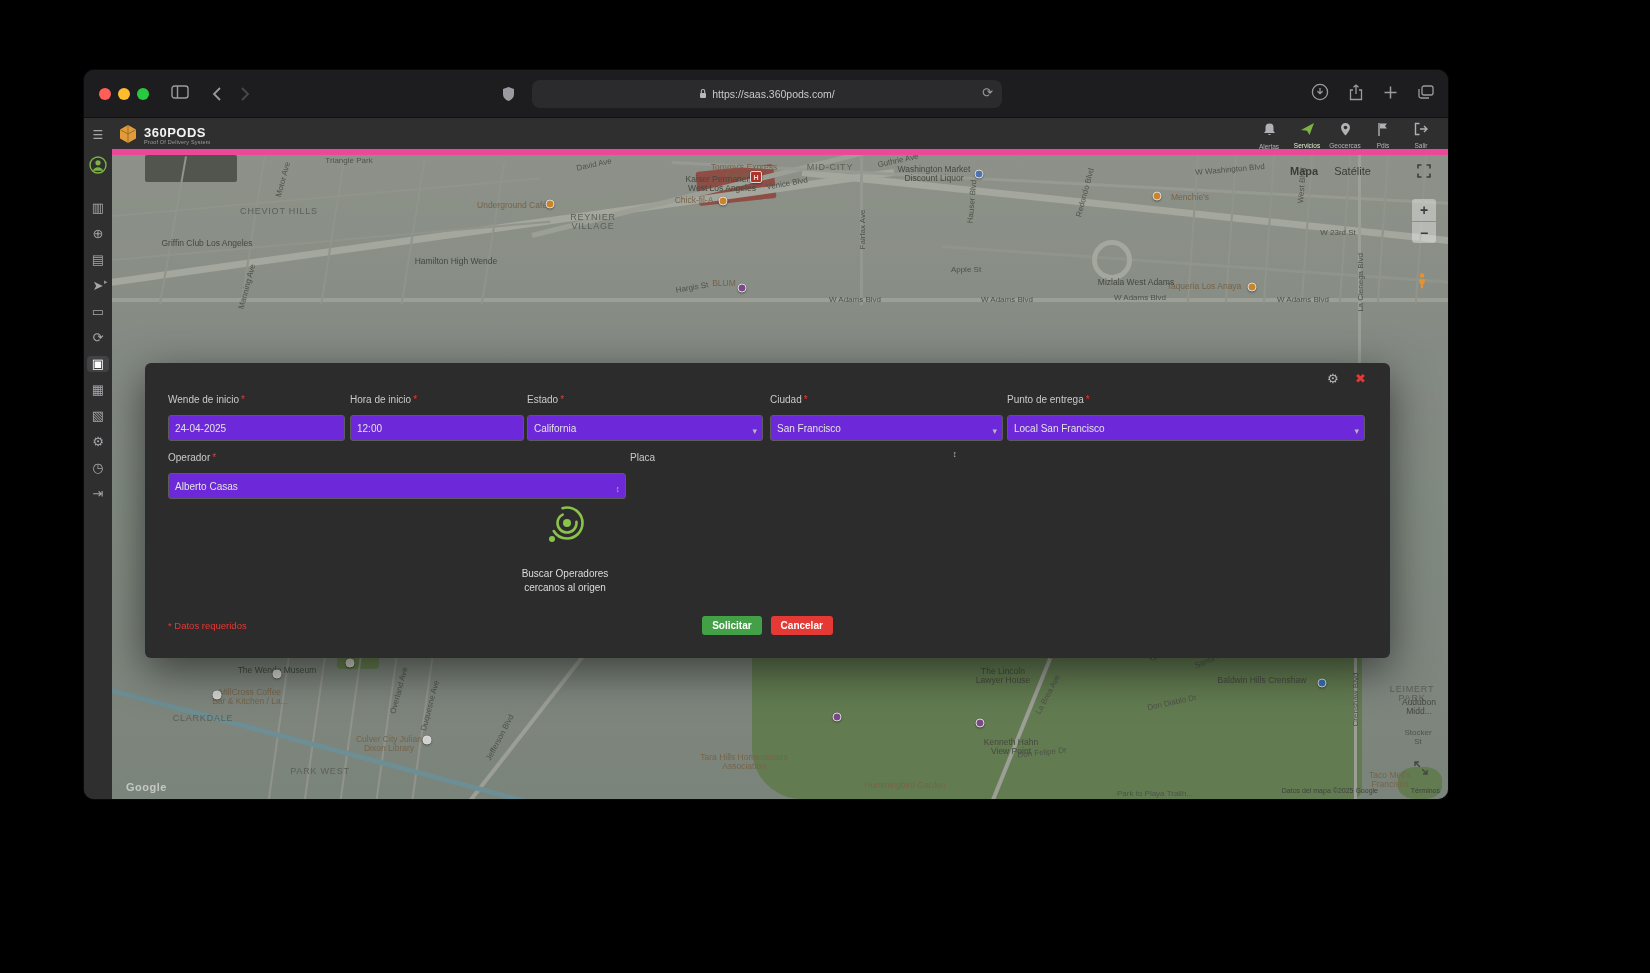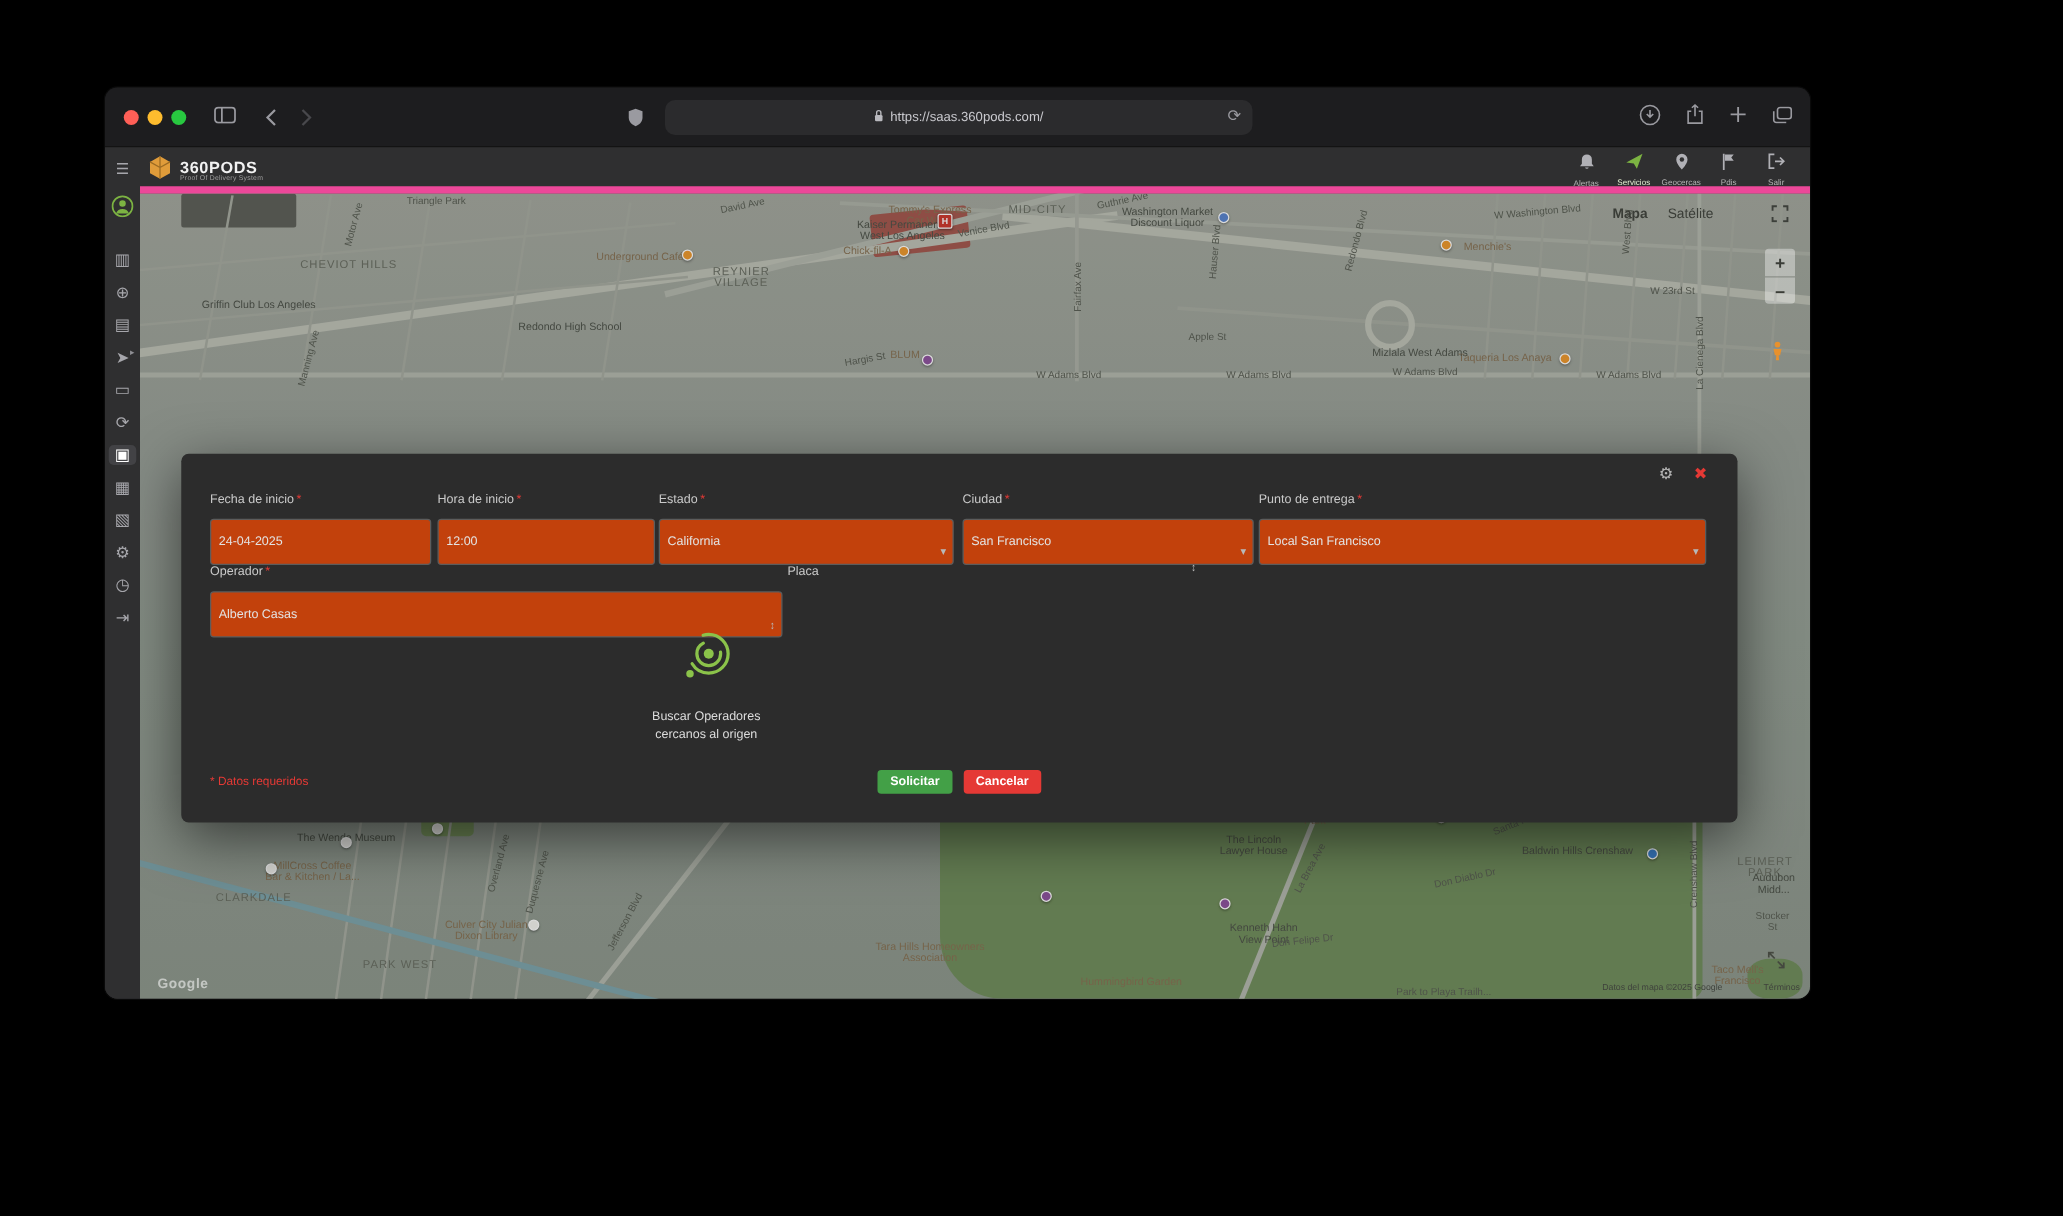--- a/index.html
+++ b/index.html
@@ -62,21 +62,21 @@
   .terms{position:absolute;right:8px;bottom:5px;z-index:7;font-size:7px;color:#3f423c;cursor:pointer;}
   
   .modal{position:absolute;left:61px;top:245px;width:1245px;height:295px;background:#2c2c2c;
     border-radius:6px;z-index:10;box-shadow:0 12px 44px rgba(0,0,0,.55);}
   .micon{position:absolute;top:8px;font-size:13px;cursor:pointer;}
   .micon.gear{left:1182px;color:#b5b5b5;}
   .micon.close{left:1210px;color:var(--danger);font-weight:bold;}
   .field{position:absolute;}
   .flabel{color:#cacaca;font-size:10px;display:block;height:12px;}
   .req{color:var(--danger);margin-left:2px;}
-  .field input,.field select{display:block;width:100%;height:37px;margin-top:9px;background:#c2410c;
+  .field input,.field select{display:block;width:100%;height:26px;margin-top:9px;background:#6d28d9;
     border:1px solid #5c5c5c;border-radius:3px;color:#e3e3e3;font-size:10px;padding:0 6px;font-family:inherit;}
   .field select{-webkit-appearance:none;-moz-appearance:none;appearance:none;padding-right:18px;}
   .sel-arrow{position:absolute;right:6px;bottom:5px;color:#b8b8b8;font-size:9px;pointer-events:none;}
   .radar{position:absolute;left:398px;top:140px;width:44px;height:44px;}
   .radar-txt{position:absolute;left:320px;top:204px;width:200px;text-align:center;color:#dcdcdc;
     font-size:10px;line-height:14px;}
   .note{position:absolute;left:23px;top:257px;color:var(--danger);font-size:9.5px;}
   .btnrow{position:absolute;left:0;right:0;top:253px;display:flex;justify-content:center;gap:9px;}
   .btn{height:19px;padding:0 10px;border:none;border-radius:3px;color:#fff;font-weight:bold;
     font-size:10px;font-family:inherit;cursor:pointer;}
@@ -344,21 +344,21 @@
 Association</span>
         <span class="mlbl poi" style="left: 793px; top: 626px; transform: translateX(-50%);">Hummingbird Garden</span>
         <span class="mlbl poi" style="left: 940px; top: 488px; transform: translateX(-50%);">Jim Gilliam
 Park</span>
         <span class="mlbl poi" style="left: 505px; top: 471px; transform: translateX(-50%);">Dog Park</span>
         <span class="mlbl poid" style="left: 822px; top: 10px; transform: translateX(-50%);">Washington Market
 Discount Liquor</span>
         <span class="mlbl poid" style="left: 590px; top: 20px; transform: translateX(-50%); margin-left: 20px;">Kaiser Permanente
 West Los Angeles</span>
         <span class="mlbl poid" style="left: 95px; top: 84px; transform: translateX(-50%);">Griffin Club Los Angeles</span>
-        <span class="mlbl poid" style="left: 344px; top: 102px; transform: translateX(-50%);">Redondo High School</span>
+        <span class="mlbl poid" style="left: 344px; top: 102px; transform: translateX(-50%);">Hamilton High Wende</span>
         <span class="mlbl poid" style="left: 1024px; top: 123px; transform: translateX(-50%);">Mizlala West Adams</span>
         <span class="mlbl poid" style="left: 165px; top: 511px; transform: translateX(-50%);">The Wende Museum</span>
         <span class="mlbl poid" style="left: 891px; top: 512px; transform: translateX(-50%);">The Lincoln
 Lawyer House</span>
         <span class="mlbl poid" style="left: 899px; top: 583px; transform: translateX(-50%);">Kenneth Hahn
 View Point</span>
         <span class="mlbl poid" style="left: 1150px; top: 521px; transform: translateX(-50%);">Baldwin Hills Crenshaw</span>
         <span class="mlbl poid" style="left: 1307px; top: 543px; transform: translateX(-50%);">Audubon Midd...</span>
         <span class="mlbl street" style="left: 237px; top: 1px; transform: translateX(-50%);">Triangle Park</span>
         <span class="mlbl street" style="left: 482px; top: 5px; transform: translateX(-50%) rotate(-12deg);">David Ave</span>
@@ -389,21 +389,21 @@
         <span class="mlbl street" style="left: 135px; top: 127px; transform: translateX(-50%) rotate(-75deg);">Manning Ave</span>
         <span class="mlbl street" style="left: 580px; top: 128px; transform: translateX(-50%) rotate(-10deg);">Hargis St</span>
         <span class="mlbl street" style="left: 1043px; top: 634px; transform: translateX(-50%);">Park to Playa Trailh...</span>
       </div>
 
     <div class="modal">
       <span class="micon gear">⚙</span>
       <span class="micon close">✖</span>
 
       <div class="field" style="left:23px;top:31px;width:177px;">
-        <span class="flabel"><span>Fecha de inicio</span><span class="req">*</span></span>
+        <span class="flabel"><span>Wende de inicio</span><span class="req">*</span></span>
         <input type="text" value="24-04-2025" style="">
       </div>
       <div class="field" style="left:205px;top:31px;width:174px;">
         <span class="flabel"><span>Hora de inicio</span><span class="req">*</span></span>
         <input type="text" value="12:00" style="">
       </div>
       <div class="field" style="left:382px;top:31px;width:236px;">
         <span class="flabel"><span>Estado</span><span class="req">*</span></span>
         <select><option>California</option></select>
         <span class="sel-arrow">▾</span>

